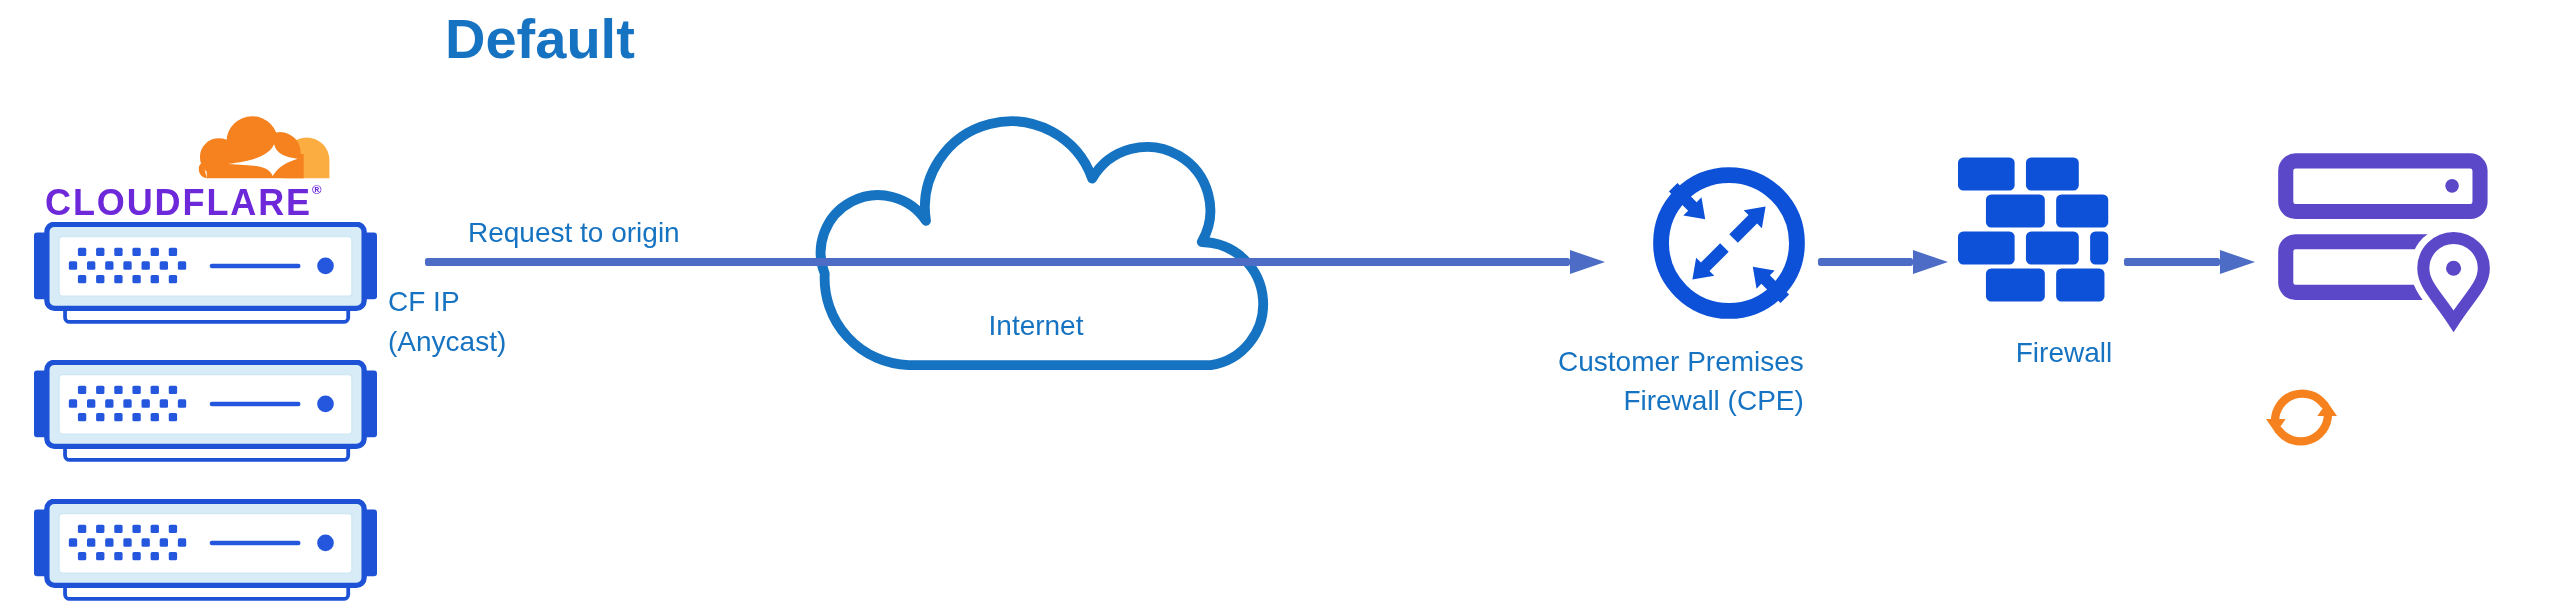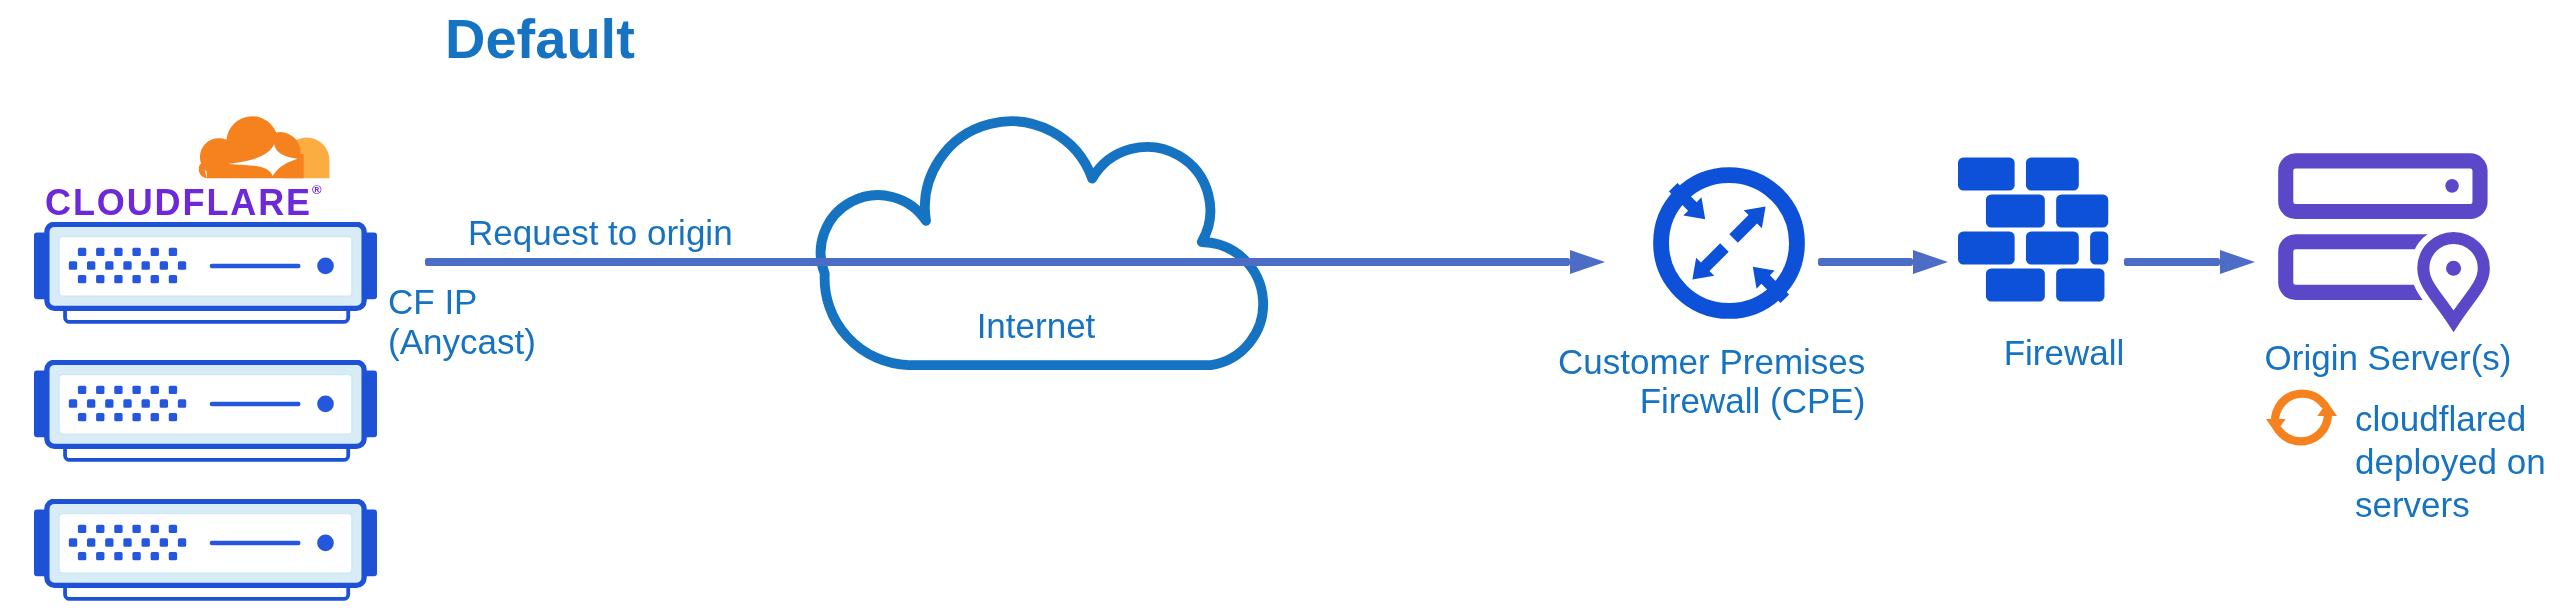--- a/index.html
+++ b/index.html
@@ -3,21 +3,21 @@
 <meta charset="utf-8">
 <style>
   html,body{margin:0;padding:0;background:#ffffff;}
   body{font-family:"Liberation Sans","DejaVu Sans",sans-serif;}
   #stage{position:relative;width:2576px;height:614px;background:#ffffff;overflow:hidden;}
 
   .abs{position:absolute;}
 
   
   .title{left:445px;top:6px;font-size:56px;font-weight:600;color:#1673c1;letter-spacing:0px;white-space:nowrap;}
-  .lbl{color:#1673c1;font-size:35px;font-weight:500;line-height:40px;white-space:nowrap;}
+  .lbl{color:#1673c1;font-size:28px;font-weight:500;line-height:40px;white-space:nowrap;}
   .wordmark{left:45px;top:182px;color:#6d28d9;font-size:36px;font-weight:700;letter-spacing:1.9px;white-space:nowrap;}
   .wordmark sup{font-size:13px;font-weight:700;letter-spacing:0;vertical-align:21px;}
 
   .req-label{left:468px;top:213px;}
   .cfip-label{left:388px;top:282px;}
   .internet-label{left:1036px;top:306px;transform:translateX(-50%);z-index:4;}
   .cpe-label{left:1558px;top:342px;line-height:39px;text-align:right;}
   .fw-label{left:2064px;top:332px;transform:translateX(-50%);line-height:42px;}
   .origin-label{left:2388px;top:338px;transform:translateX(-50%);}
   .note-label{left:2355px;top:397px;line-height:43px;}
@@ -215,34 +215,28 @@
   <div class="abs icon-wrap" style="left:2269px;top:145px;">
     <svg width="227" height="189" viewBox="0 0 300 250">
       <rect x="22" y="21" width="257" height="67" rx="13" fill="#ffffff" stroke="#5b48c8" stroke-width="20"></rect>
       <circle cx="242" cy="54" r="9" fill="#5b48c8"></circle>
       <rect x="22" y="128" width="200" height="67" rx="13" fill="#ffffff" stroke="#5b48c8" stroke-width="20"></rect>
       <path d="M 244,123 a40,40 0 0 1 40,40 c0,22 -18,36 -40,70 c-22,-34 -40,-48 -40,-70 a40,40 0 0 1 40,-40 Z" fill="none" stroke="#ffffff" stroke-width="34"></path>
       <path d="M 244,123 a40,40 0 0 1 40,40 c0,22 -18,36 -40,70 c-22,-34 -40,-48 -40,-70 a40,40 0 0 1 40,-40 Z" fill="#ffffff" stroke="#5b48c8" stroke-width="16"></path>
       <circle cx="244" cy="163" r="10" fill="#5b48c8"></circle>
     </svg>
   </div>
-  <div class="abs lbl origin-label">Origin Server(s)</div>
 
   <div class="abs icon-wrap" style="left:2266px;top:382px;">
     <svg width="71" height="71" viewBox="-47 -47 94 94">
       <g stroke="#f6821f" stroke-width="11" fill="none" stroke-linecap="round">
         <path d="M 30,-17 A 36 36 0 0 0 -35,4"></path>
         <path d="M -30,17 A 36 36 0 0 0 35,-4"></path>
       </g>
       <g fill="#f6821f">
         <polygon points="-47,2 -21,2 -34,21"></polygon>
         <polygon points="47,-2 21,-2 34,-21"></polygon>
       </g>
     </svg>
   </div>
-  <div class="abs lbl note-label">
-    <div>cloudflared</div>
-    <div>deployed on</div>
-    <div>servers</div>
-  </div>
 
 </div>
 
 
 </body></html>

